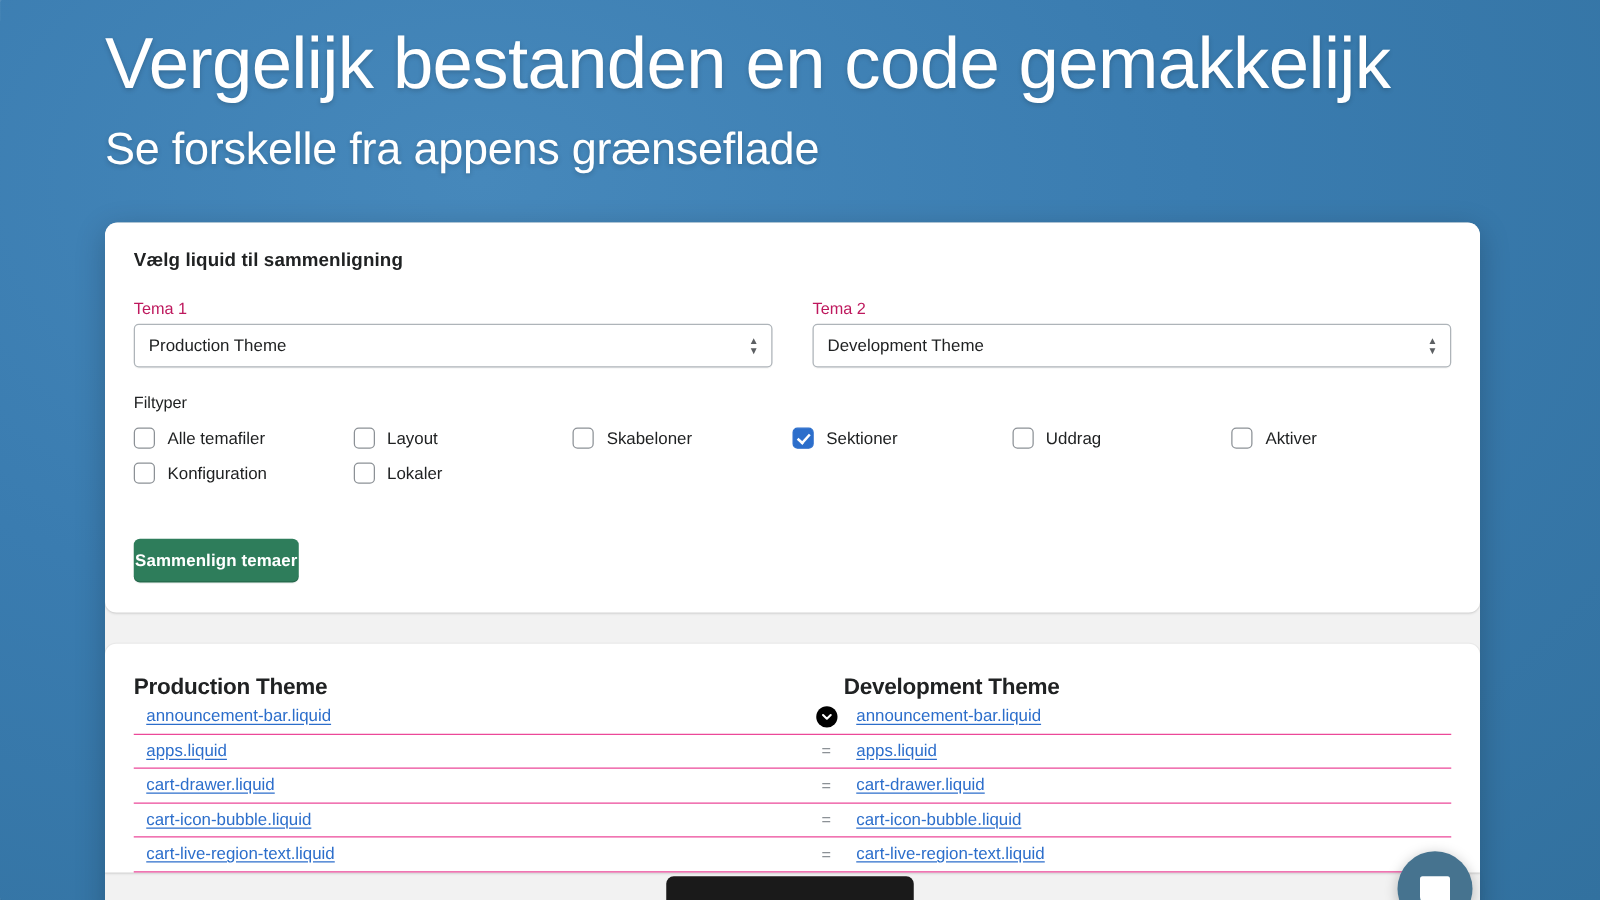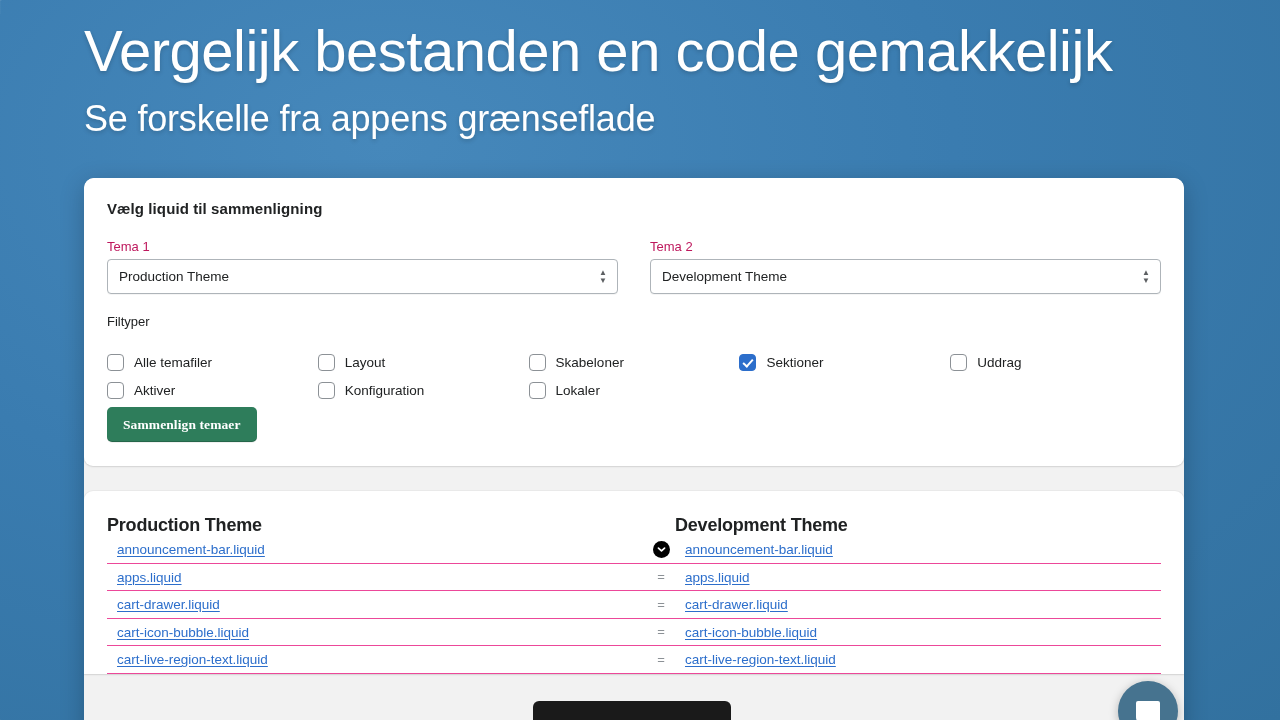--- a/index.html
+++ b/index.html
@@ -75,49 +75,49 @@
     font-size: 13.5px; color: #202223;
     box-shadow: 0 1px 0 rgba(0,0,0,.04);
   }
   .select-arrows {
     position: absolute; right: 10px; top: 50%; transform: translateY(-50%);
     display: flex; flex-direction: column; gap: 2px; line-height: 0;
   }
   .select-arrows span { font-size: 8px; color: #5c5f62; line-height: 6px; }
 
   
-  .filter-label { font-size: 13px; color: #202223; margin-top: 20px; margin-bottom: 25px; }
+  .filter-label { font-size: 13px; color: #202223; margin-top: 20px; margin-bottom: 13px; }
   .check-grid {
     display: grid;
-    grid-template-columns: repeat(5, 1fr);
+    grid-template-columns: repeat(6, 1fr);
     row-gap: 11px; column-gap: 0;
   }
   .check-item { display: flex; align-items: center; gap: 10px; }
   .cbox {
     width: 17px; height: 17px; border-radius: 4px;
     border: 1.6px solid #8c9196; background: #fff;
     flex: 0 0 auto; position: relative;
   }
   .cbox.on { background: #2c6ecb; border-color: #2c6ecb; }
   .cbox.on::after {
     content: ""; position: absolute; left: 5px; top: 2px;
     width: 4px; height: 8px;
     border: solid #fff; border-width: 0 2px 2px 0;
     transform: rotate(42deg);
   }
   .check-item .cb-label { font-size: 13.5px; color: #202223; }
 
   
   #submit-btn {
-    margin-top: 8px;
+    margin-top: 44px;
     display: inline-flex; align-items: center; justify-content: center;
-    height: 35px; padding: 0 16px;
+    height: 35px; padding: 0 1px;
     background: #2e7d5b; color: #fff;
     border: none; border-radius: 5px;
-    font-family: Liberation Serif, serif; font-size: 13.5px; font-weight: 600;
+    font-family: Liberation Sans, sans-serif; font-size: 13.5px; font-weight: 600;
     letter-spacing: .1px;
     box-shadow: inset 0 -1px 0 rgba(0,0,0,.18), 0 1px 0 rgba(0,0,0,.06);
     cursor: pointer;
   }
 
   
   #results-card { margin-top: 25px; padding: 24px 23px 0 23px; border-radius: 9px 9px 0 0; }
   .res-head { display: flex; }
   .res-head > div { font-size: 18px; font-weight: 700; color: #202223; letter-spacing: -.2px; }
   .col-a { width: 540px; }

